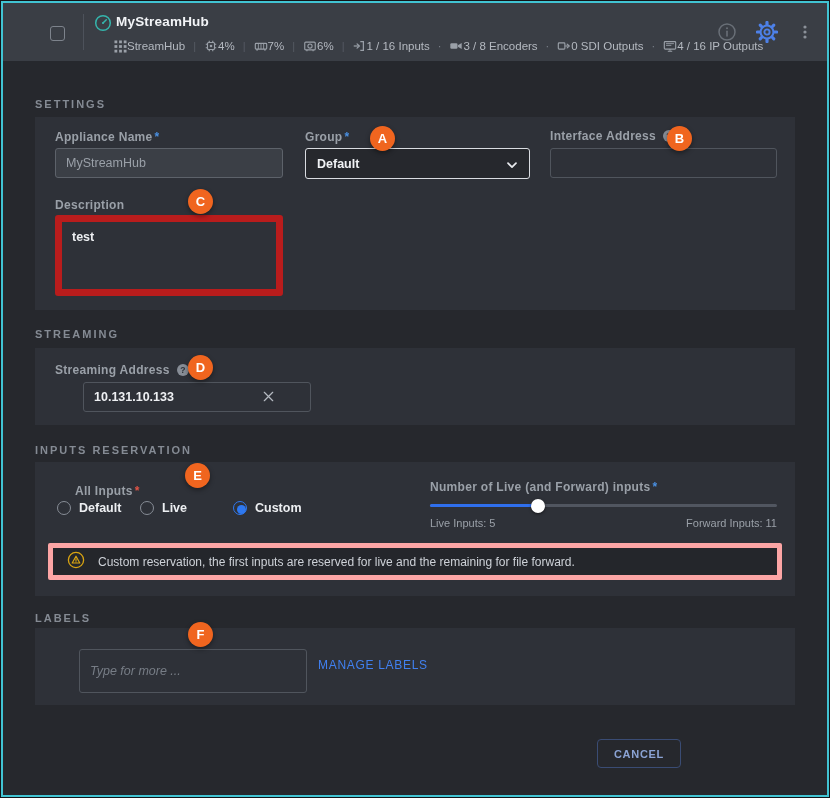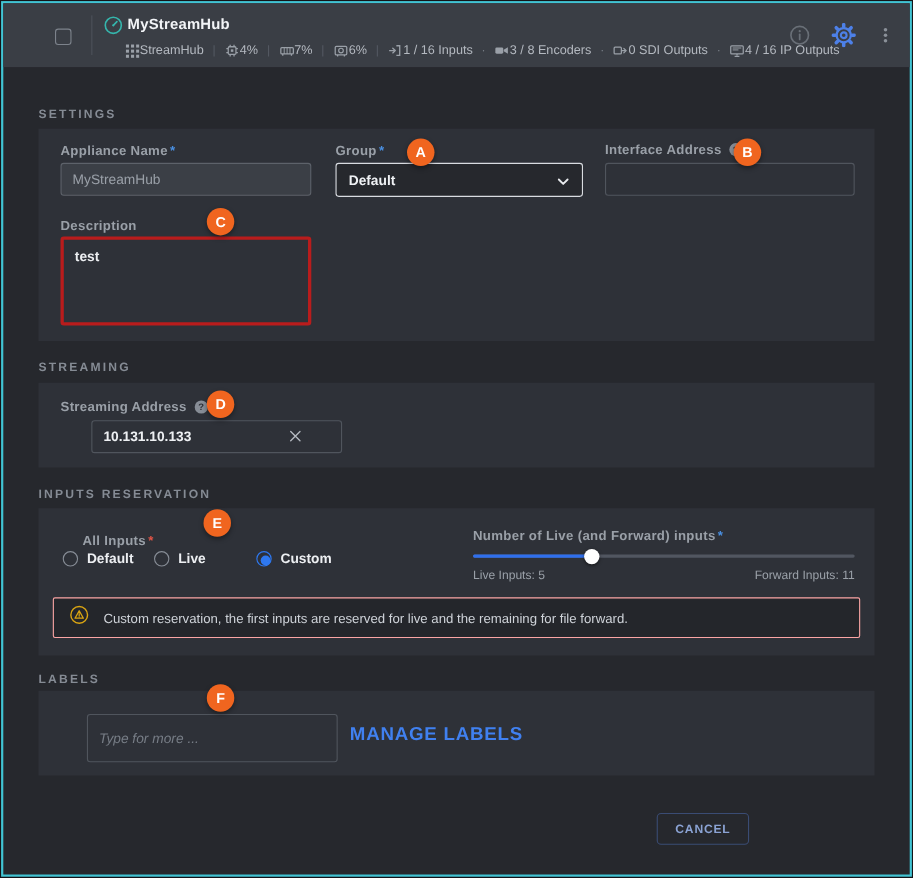--- a/index.html
+++ b/index.html
@@ -31,21 +31,21 @@
   .tb{position:absolute;}
 
   .text-input{width:100%;height:30px;background:transparent;border:1px solid #50555d;border-radius:3px;color:#eef0f3;font-size:12.5px;padding:0 10px;outline:none;}
   .text-input::placeholder{color:#777d86;font-style:italic;}
   .text-input.disabled{background:#3b3f46;border-color:#5d626a;color:#9aa0a8;}
 
   .select{position:relative;width:100%;height:31px;background:#26282d;border:1px solid #d9dce1;border-radius:3px;display:flex;align-items:center;padding:0 30px 0 11px;cursor:pointer;}
   .select .sel-val{color:#f0f2f5;font-size:12.5px;font-weight:700;}
   .select svg{position:absolute;right:9px;top:8px;}
 
-  textarea.desc{width:228px;height:81px;background:transparent;border:3px solid #b91c1c;border-radius:3px;color:#eceef1;font-size:12.5px;padding:8px 10px;resize:none;outline:none;font-weight:600;}
+  textarea.desc{width:228px;height:81px;background:transparent;border:7px solid #b91c1c;border-radius:3px;color:#eceef1;font-size:12.5px;padding:8px 10px;resize:none;outline:none;font-weight:600;}
 
   .input-wrap{position:relative;}
   .clear-x{position:absolute;right:7px;top:7px;cursor:pointer;}
 
   .help-icon{display:inline-flex;}
 
   
   .badge{position:absolute;width:25px;height:25px;border-radius:50%;background:#f0651f;color:#fff;font-size:13px;font-weight:700;display:flex;align-items:center;justify-content:center;box-shadow:0 2px 5px rgba(0,0,0,.4);z-index:6;}
 
   
@@ -55,25 +55,25 @@
   .radio-row.checked .radio-circle::after{content:"";position:absolute;left:2.5px;top:2.5px;width:9px;height:9px;border-radius:50%;background:#2e78f0;}
   .radio-label{font-size:12.5px;font-weight:700;color:#edeff2;}
 
   
   .slider-track{position:relative;width:347px;height:3px;background:#515660;border-radius:2px;cursor:pointer;}
   .slider-fill{position:absolute;left:0;top:0;height:3px;background:#2f6fed;border-radius:2px;}
   .slider-handle{position:absolute;top:-5.5px;width:14px;height:14px;border-radius:50%;background:#ffffff;box-shadow:0 1px 3px rgba(0,0,0,.55);cursor:grab;}
   .slider-sub{font-size:11px;color:#9aa0a8;}
 
   
-  .warnbox{position:absolute;left:13px;right:13px;height:37px;background:#24262b;border:1px solid #fca5a5;border-radius:2px;display:flex;align-items:center;gap:13px;padding:0 14px;}
+  .warnbox{position:absolute;left:13px;right:13px;height:37px;background:#24262b;border:5px solid #fca5a5;border-radius:2px;display:flex;align-items:center;gap:13px;padding:0 14px;}
   .warn-text{font-size:12px;color:#ced2d8;}
 
   
-  .manage-link{font-size:17px;font-weight:700;letter-spacing:.7px;color:#4080f0;cursor:pointer;}
+  .manage-link{font-size:12px;font-weight:400;letter-spacing:.7px;color:#4080f0;cursor:pointer;}
 
   
   .btn{position:absolute;top:736px;height:29px;border-radius:4px;font-size:11px;font-weight:700;letter-spacing:.7px;display:flex;align-items:center;justify-content:center;cursor:pointer;}
   .btn-cancel{left:594px;width:84px;background:transparent;border:1px solid #3a4c74;color:#8ba3d4;}
   .btn-apply{left:697px;width:98px;background:#2d6be5;border:1px solid #2d6be5;color:#ffffff;}
 </style>
 </head>
 <body>
 
 <div class="screen">

